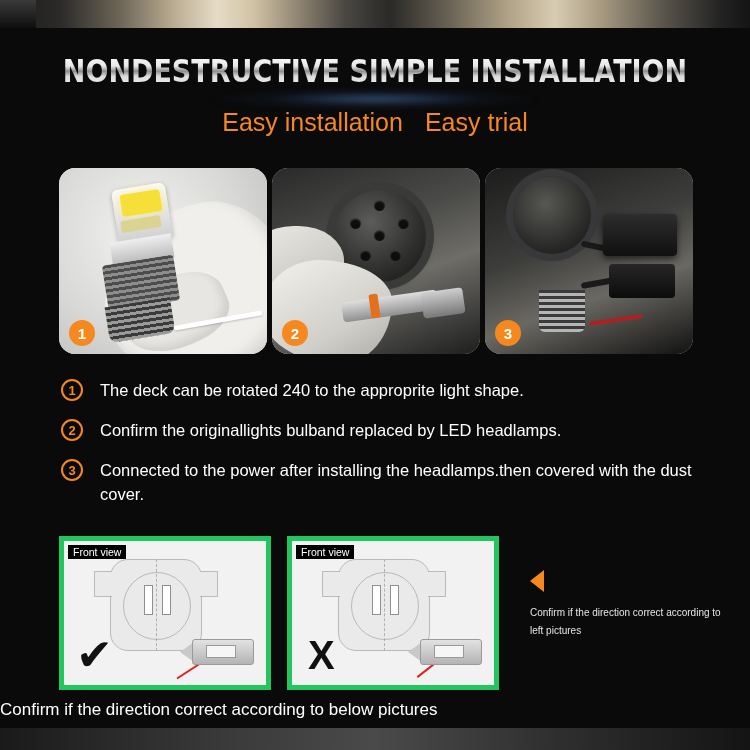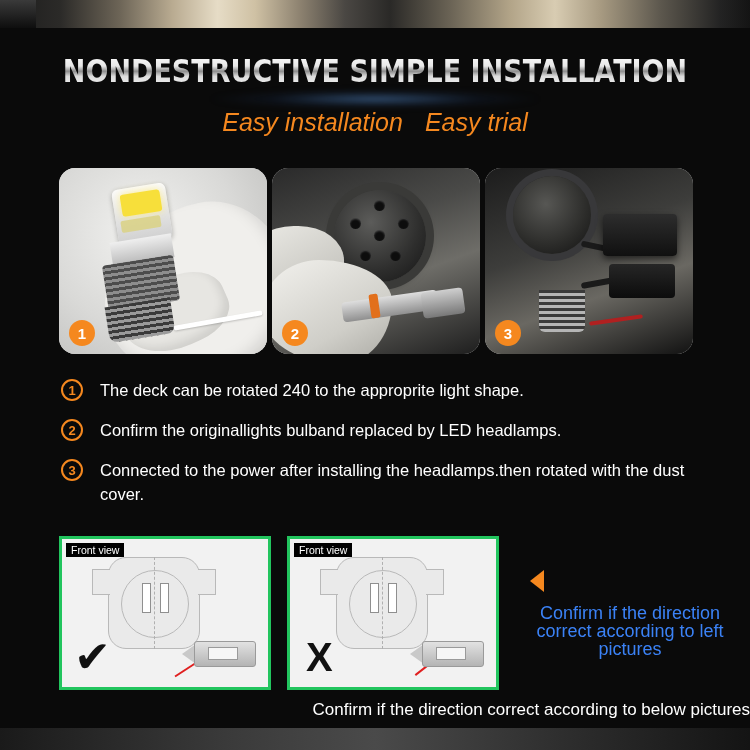--- a/index.html
+++ b/index.html
@@ -53,21 +53,20 @@
     position: absolute; left: 210px; top: 90px; width: 330px; height: 18px;
     background: radial-gradient(ellipse at center, rgba(90,150,220,0.55) 0%, rgba(30,60,110,0.18) 45%, rgba(0,0,0,0) 72%);
     filter: blur(3px);
   }
   .subtitle {
     position: absolute; left: 0; top: 108px; width: 750px;
     text-align: center;
     font-size: 25px;
     color: #f5881f;
     font-family: "Liberation Sans", sans-serif;
-    font-style: italic;
   }
   .subtitle .sp { display: inline-block; width: 22px; }
 
   
   .cards { position: absolute; left: 0; top: 168px; width: 750px; height: 190px; }
   .card {
     position: absolute; top: 0; width: 208px; height: 186px;
     border-radius: 16px; overflow: hidden;
     background: #d8d8d8;
   }
@@ -223,21 +222,21 @@
     display: flex; align-items: center; justify-content: center;
   }
   .step .txt {
     color: #ffffff; font-size: 16.5px; line-height: 24px;
     font-family: "Liberation Sans", sans-serif;
   }
 
   
   .panel {
     position: absolute; top: 536px; width: 212px; height: 154px;
-    background: #f2f2f2; border: 3px solid #22c55e;
+    background: #f2f2f2; border: 5px solid #22c55e;
   }
   .panel.p1 { left: 59px; }
   .panel.p2 { left: 287px; }
   .panel .fv-label {
     position: absolute; left: 4px; top: 4px;
     background: #000; color: #fff; font-size: 10.5px;
     padding: 1px 5px; font-family: "Liberation Sans", sans-serif;
   }
   .panel .socket {
     position: absolute; left: 46px; top: 18px; width: 92px; height: 92px;
@@ -306,27 +305,27 @@
 
   
   .side-note { position: absolute; left: 530px; top: 570px; width: 200px; }
   .side-note .tri {
     width: 0; height: 0;
     border-top: 11px solid transparent; border-bottom: 11px solid transparent;
     border-right: 14px solid #f5881f;
     margin-bottom: 12px;
   }
   .side-note .txt {
-    color: #3b82f6; font-size: 18px; line-height: 18px; text-align: center;
+    color: #e5e5e5; font-size: 10px; line-height: 18px;
   }
 
   
   .caption {
     position: absolute; left: 0; top: 700px; width: 750px;
-    text-align: right; color: #fff; font-size: 17px;
+    text-align: left; color: #fff; font-size: 17px;
   }
 </style>
 </head>
 <body>
 
 <div id="page">
 
   <div class="top-strip">
     <div class="nub"></div>
   </div>
@@ -391,21 +390,21 @@
     <div class="step">
       <div class="num">1</div>
       <div class="txt">The deck can be rotated 240 to the approprite light shape.</div>
     </div>
     <div class="step">
       <div class="num">2</div>
       <div class="txt"> Confirm the originallights bulband replaced by LED headlamps.</div>
     </div>
     <div class="step">
       <div class="num">3</div>
-      <div class="txt">Connected to the power after installing the headlamps.then rotated with the dust cover.</div>
+      <div class="txt">Connected to the power after installing the headlamps.then covered with the dust cover.</div>
     </div>
   </div>
 
   <div class="panel p1">
     <div class="fv-label">Front view</div>
     <div class="socket"></div>
     <div class="tab-l"></div>
     <div class="tab-r"></div>
     <div class="centerline"></div>
     <div class="blade1"></div>

